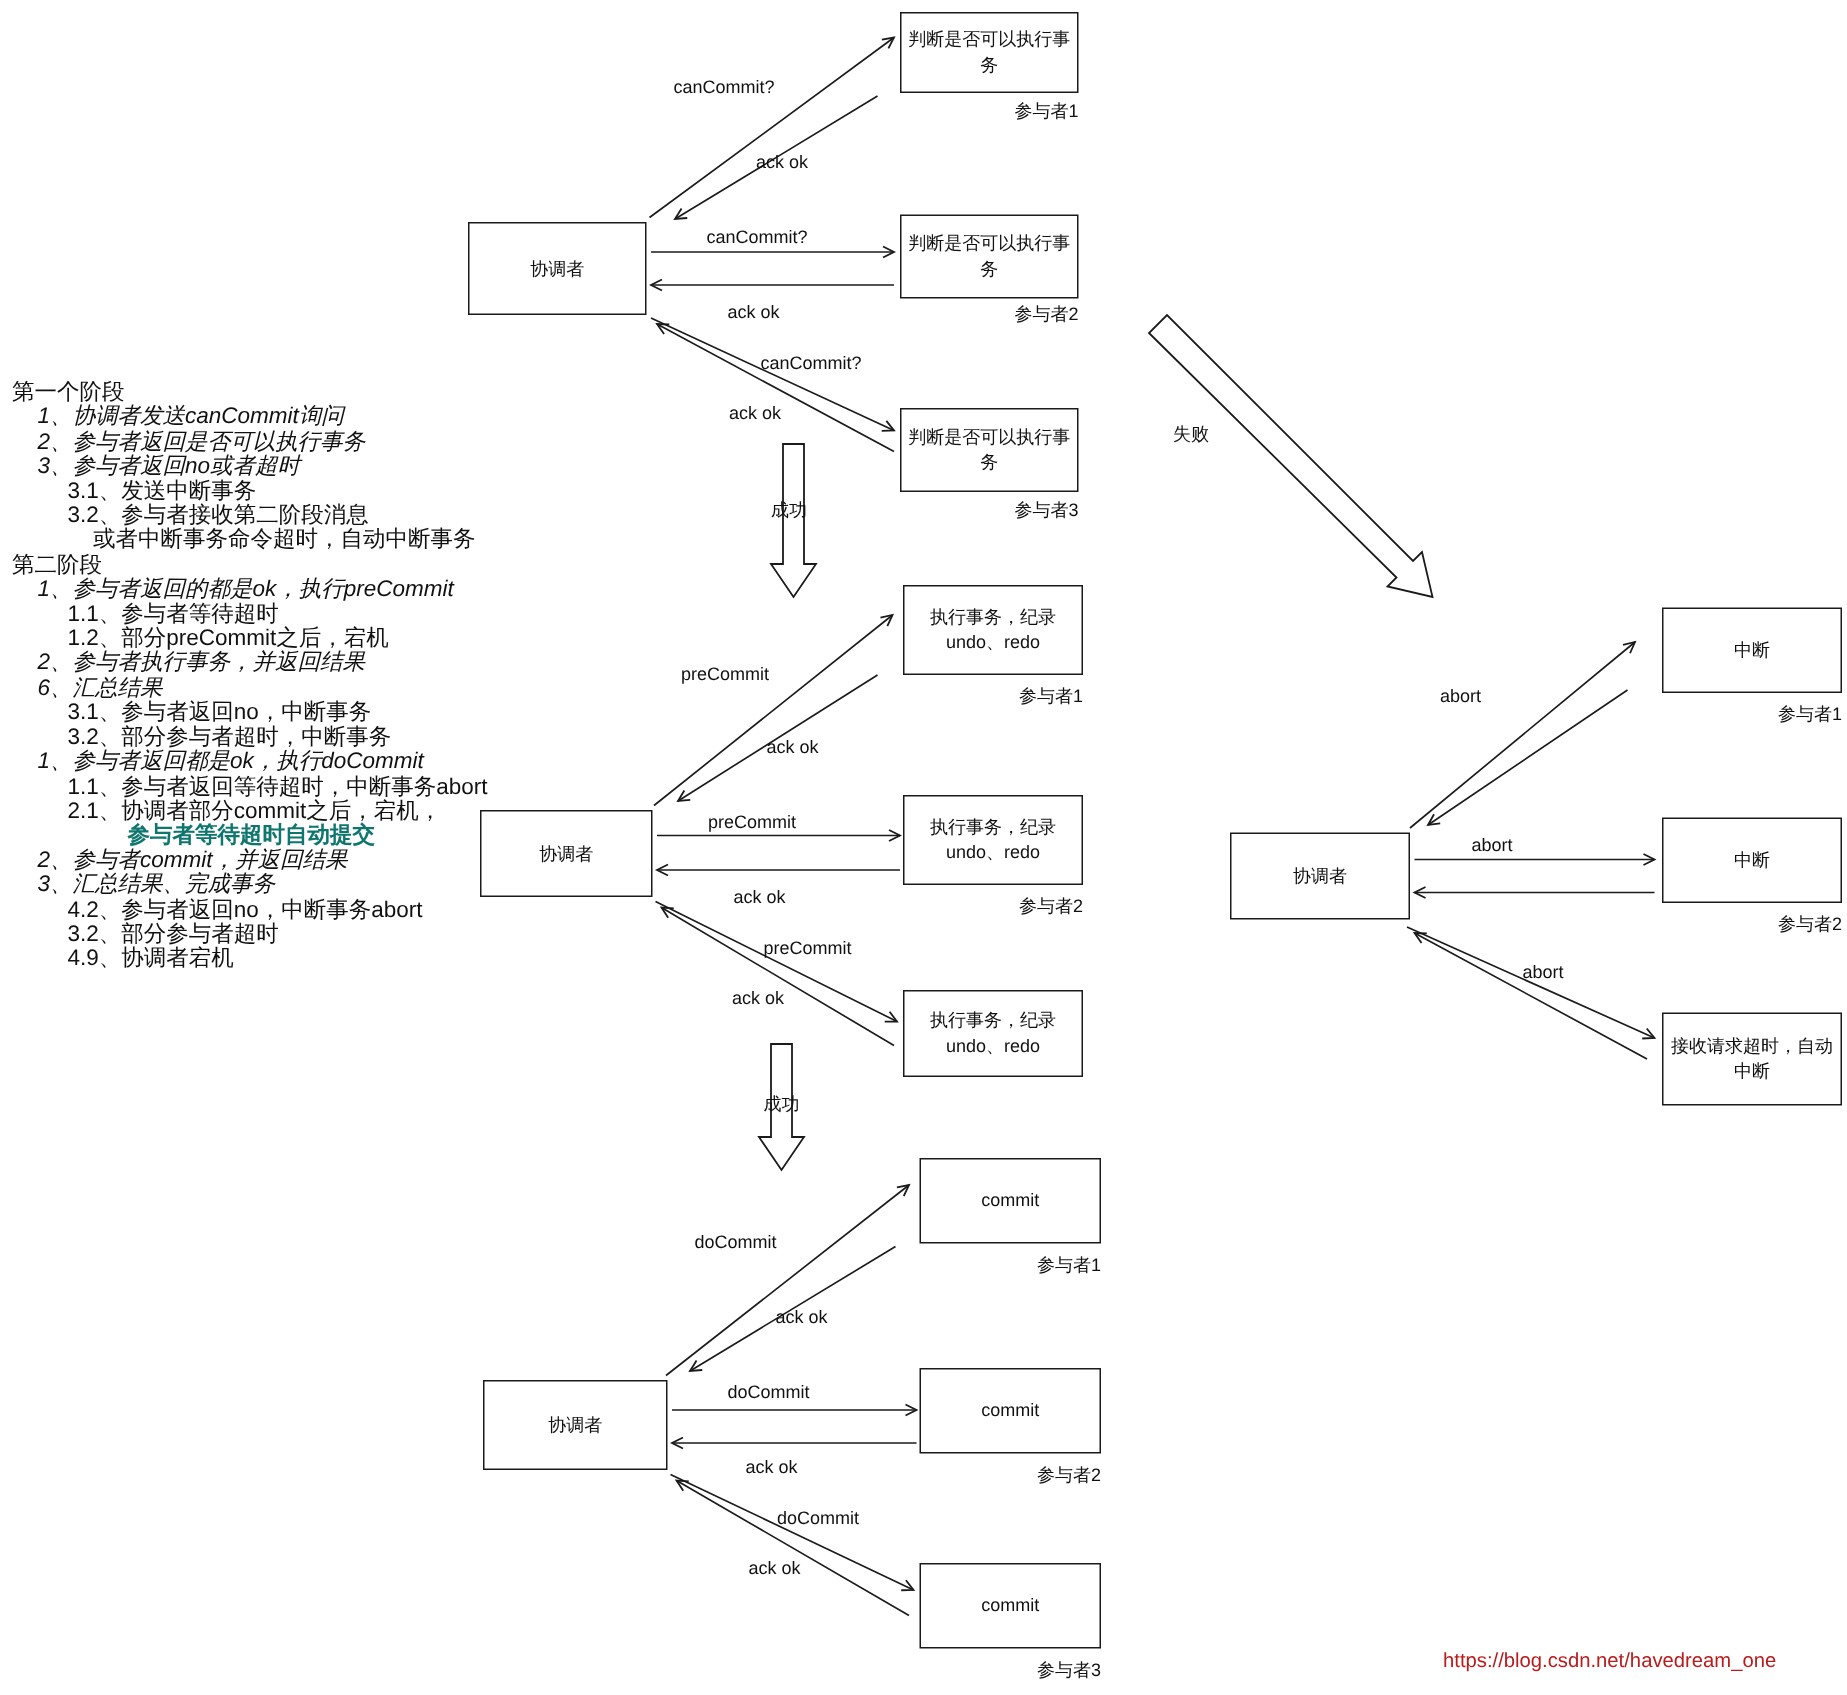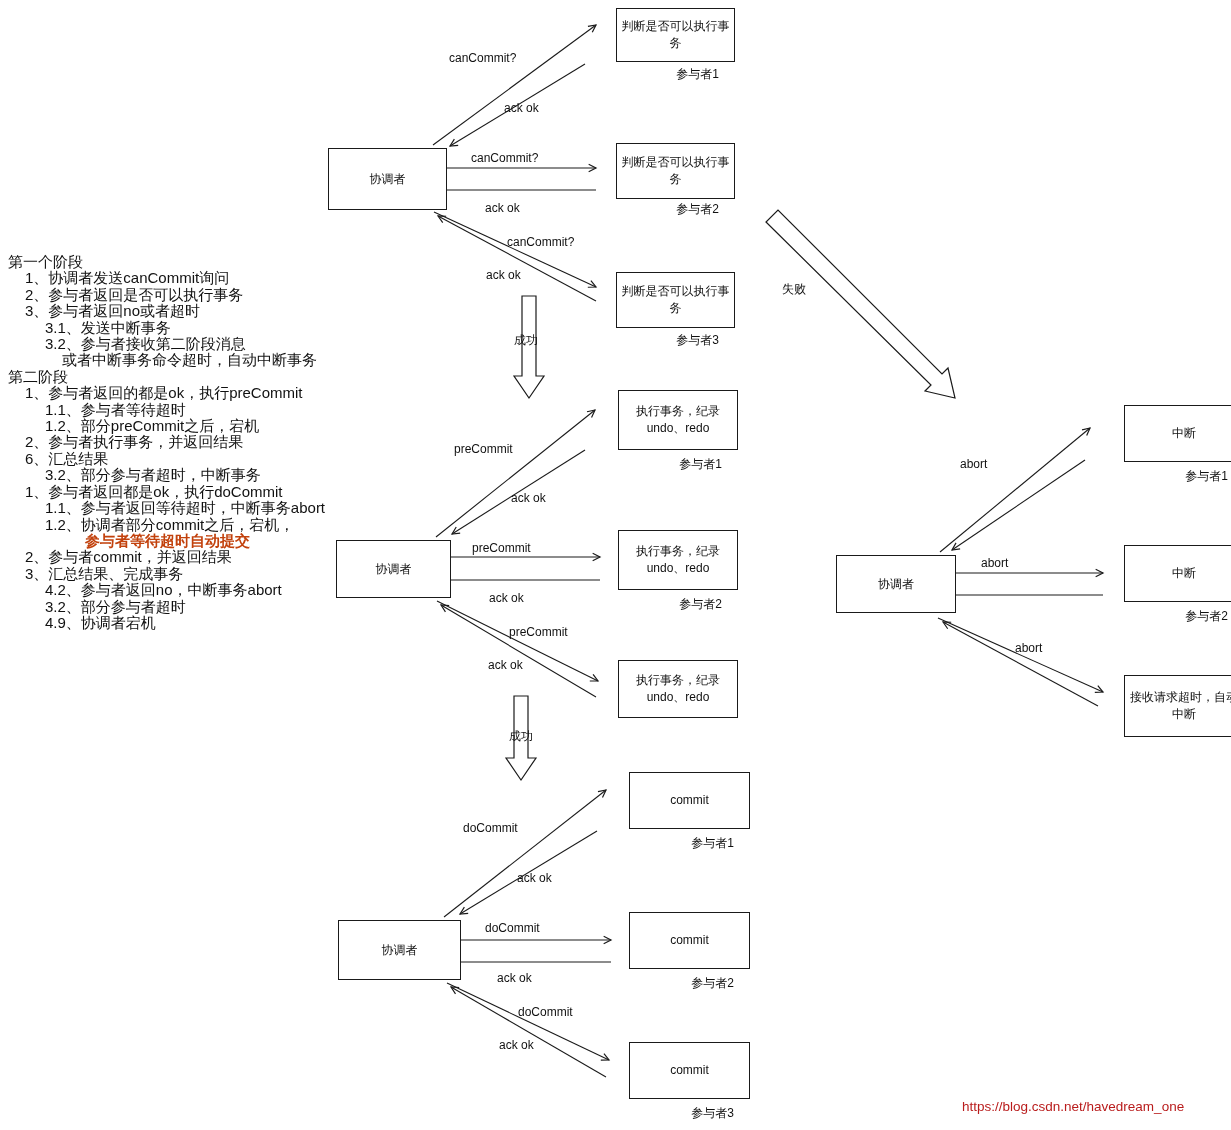--- a/index.html
+++ b/index.html
@@ -3,32 +3,32 @@
 <meta charset="utf-8">
 <style>
   * { margin:0; padding:0; box-sizing:border-box; }
   html,body { background:#fff; }
   body { font-family:"Liberation Sans","DejaVu Sans",sans-serif; color:#111; }
   .canvas { position:relative; width:1231px; height:1130px; background:#fff; overflow:hidden; }
   .arrows { position:absolute; left:0; top:0; }
   .box {
     position:absolute; border:1px solid #1a1a1a; background:#fff;
     display:flex; align-items:center; justify-content:center;
-    text-align:center; font-size:12px; line-height:17px; padding:2px 3.5px;margin-left:16px;
+    text-align:center; font-size:12px; line-height:17px; padding:2px 3.5px;
   }
   .plabel { position:absolute; text-align:right; font-size:12px; }
   .albl { position:absolute; font-size:12px; white-space:nowrap; }
   .flow-label { position:absolute; font-size:12px; white-space:nowrap; }
   .notes { position:absolute; left:8px; top:254px; width:345px; font-size:15px; line-height:16.4px; }
   .nl { white-space:nowrap; }
-  .l1 { padding-left:17px; }
+  .l1 { padding-left:17px;font-style:italic; }
   .l2 { padding-left:37px; }
   .l3 { padding-left:54px; }
   .l4 { padding-left:77px; }
-  .red { color:#c2410c; font-weight:bold; }
+  .red { color:#0f766e; font-weight:bold; }
   .watermark { position:absolute; left:962px; top:1099px; font-size:13.5px; color:#b91c1c; }
 </style>
 </head>
 <body>
 
 <div class="canvas">
 
   <svg class="arrows" width="1231" height="1130" viewBox="0 0 1231 1130">
     <defs>
       <marker id="ah" viewBox="0 0 12 12" refX="10" refY="6" markerWidth="10" markerHeight="10" orient="auto">
@@ -79,24 +79,25 @@
     <div class="nl l1">3、参与者返回no或者超时</div>
     <div class="nl l2">3.1、发送中断事务</div>
     <div class="nl l2">3.2、参与者接收第二阶段消息</div>
     <div class="nl l3">或者中断事务命令超时，自动中断事务</div>
     <div class="nl">第二阶段</div>
     <div class="nl l1">1、参与者返回的都是ok，执行preCommit</div>
     <div class="nl l2">1.1、参与者等待超时</div>
     <div class="nl l2">1.2、部分preCommit之后，宕机</div>
     <div class="nl l1">2、参与者执行事务，并返回结果</div>
     <div class="nl l1">6、汇总结果</div>
+    <div class="nl l2">3.1、参与者返回no，中断事务</div>
     <div class="nl l2">3.2、部分参与者超时，中断事务</div>
     <div class="nl l1">1、参与者返回都是ok，执行doCommit</div>
     <div class="nl l2">1.1、参与者返回等待超时，中断事务abort</div>
-    <div class="nl l2">1.2、协调者部分commit之后，宕机，</div>
+    <div class="nl l2">2.1、协调者部分commit之后，宕机，</div>
     <div class="nl l4 red">参与者等待超时自动提交</div>
     <div class="nl l1">2、参与者commit，并返回结果</div>
     <div class="nl l1">3、汇总结果、完成事务</div>
     <div class="nl l2">4.2、参与者返回no，中断事务abort</div>
     <div class="nl l2">3.2、部分参与者超时</div>
     <div class="nl l2">4.9、协调者宕机</div>
   </div>
 
   <div class="box" style="left:312px;top:148px;width:119px;height:62px">协调者</div>
   <div class="box" style="left:600px;top:8px;width:119px;height:54px">判断是否可以执行事务</div>

